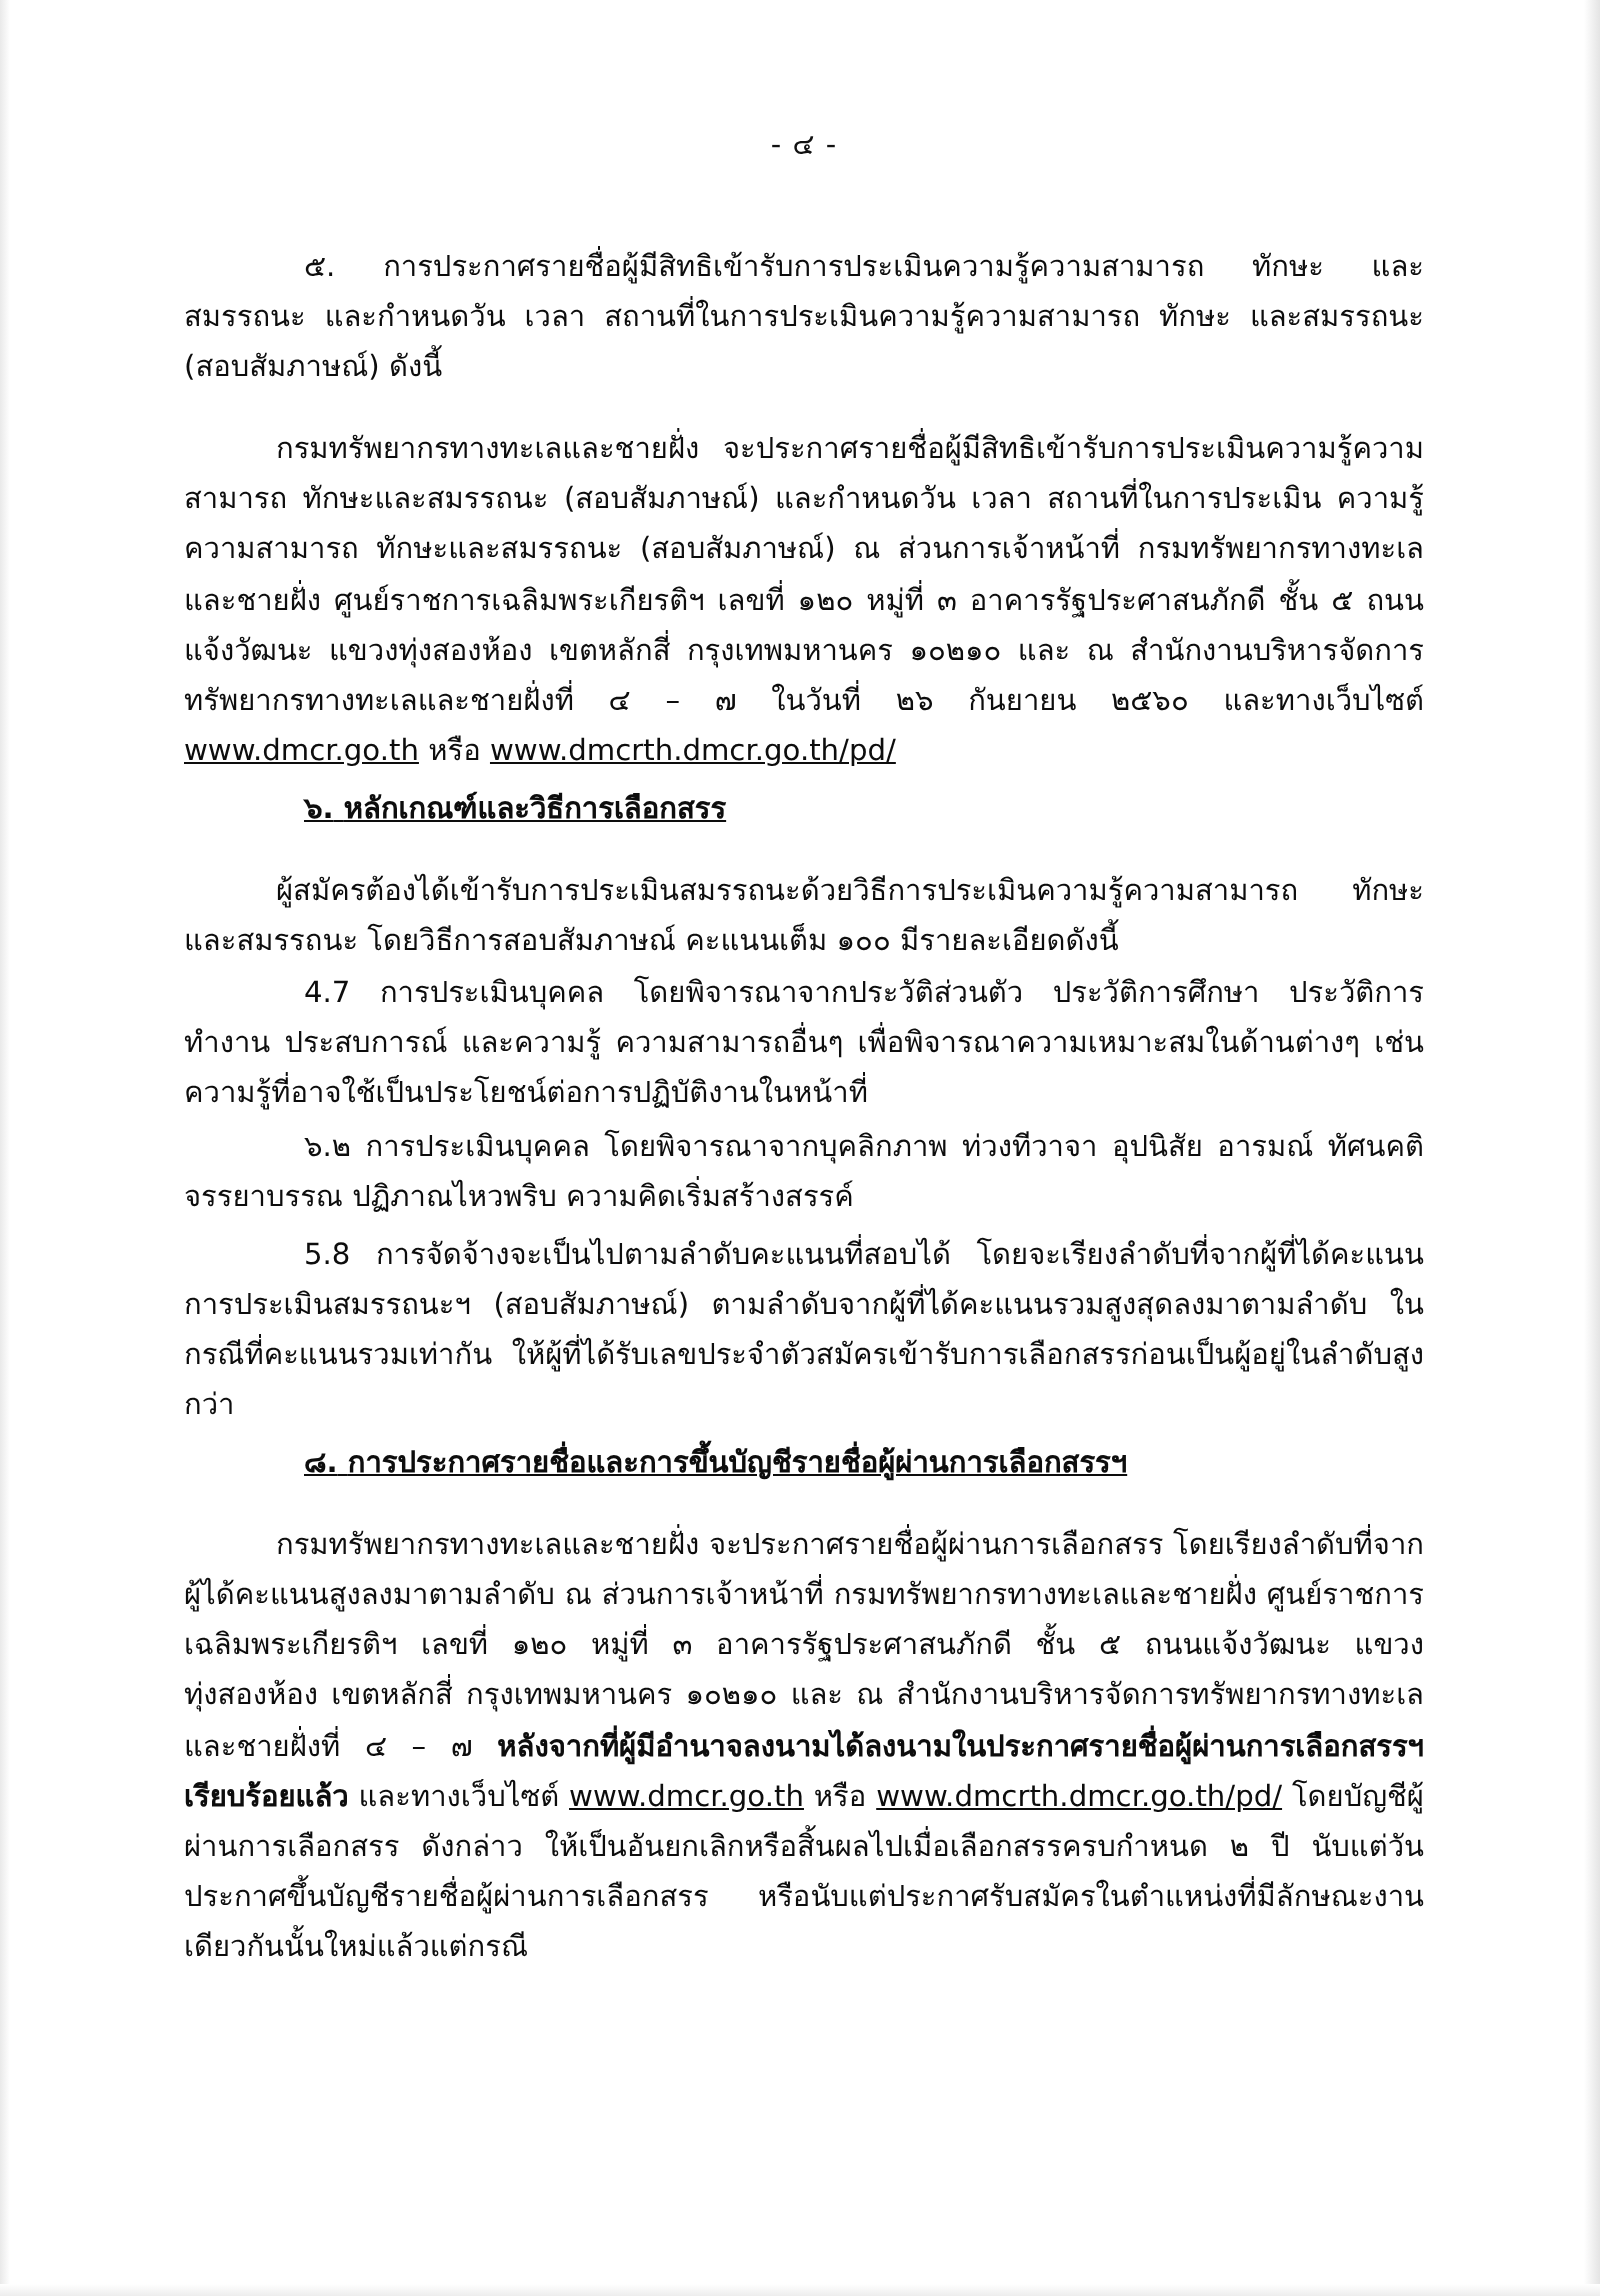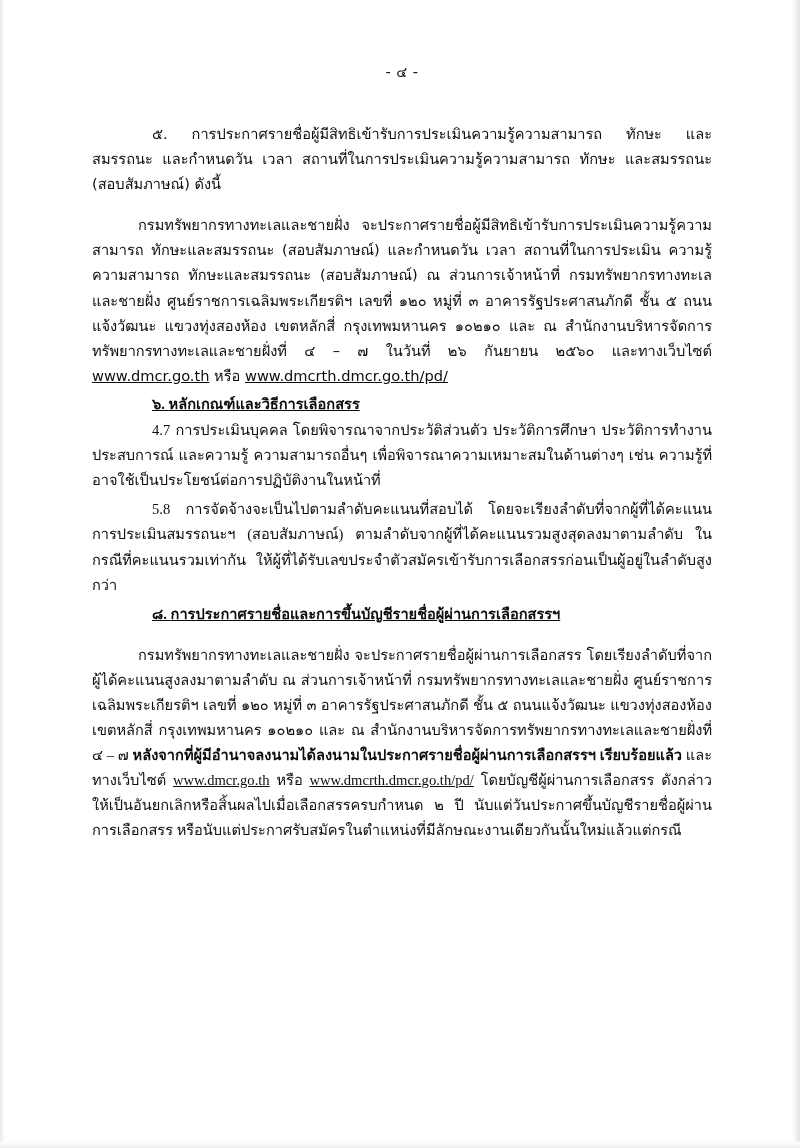--- a/index.html
+++ b/index.html
@@ -53,21 +53,21 @@
   p {
     margin: 0 0 1px 0;
     font-size: 14.6px;
     line-height: 1.72;
     color: #0d0d0d;
     text-align: justify;
     text-justify: inter-word;
   }
   .indent-1 { text-indent: 46px; margin-top: 16px; }
   .indent-2 { text-indent: 60px; }
-  .gap-sm { margin-top: 4px; font-family: Liberation Serif, serif; }
+  .gap-sm { margin-top: 4px; }
   b, .bold { font-weight: bold; }
   .u { text-decoration: underline; }
   .link {
     text-decoration: underline;
     color: #0d0d0d;
   }
   .heading {
     font-weight: bold;
   }
 </style>
@@ -91,21 +91,23 @@
       <p class="indent-1">
         <span>กรมทรัพยากรทางทะเลและชายฝั่ง จะประกาศรายชื่อผู้มีสิทธิเข้ารับการประเมินความรู้ความสามารถ ทักษะและสมรรถนะ (สอบสัมภาษณ์) และกำหนดวัน เวลา สถานที่ในการประเมิน ความรู้ความสามารถ ทักษะและสมรรถนะ (สอบสัมภาษณ์) ณ ส่วนการเจ้าหน้าที่ กรมทรัพยากรทางทะเลและชายฝั่ง ศูนย์ราชการเฉลิมพระเกียรติฯ เลขที่ ๑๒๐ หมู่ที่ ๓ อาคารรัฐประศาสนภักดี ชั้น ๕ ถนนแจ้งวัฒนะ แขวงทุ่งสองห้อง เขตหลักสี่ กรุงเทพมหานคร ๑๐๒๑๐ และ ณ สำนักงานบริหารจัดการทรัพยากรทางทะเลและชายฝั่งที่ ๔ – ๗ ในวันที่ ๒๖ กันยายน ๒๕๖๐ และทางเว็บไซต์ </span><a class="link" href="#">www.dmcr.go.th</a><span> หรือ </span><a class="link" href="#">www.dmcrth.dmcr.go.th/pd/</a>
       </p>
     </div>
 
     <div class="gap-sm">
       <p class="indent-2 heading u">
         <span>๖.</span>
         <span>หลักเกณฑ์และวิธีการเลือกสรร</span>
       </p>
+      <p class="indent-1">ผู้สมัครต้องได้เข้ารับการประเมินสมรรถนะด้วยวิธีการประเมินความรู้ความสามารถ ทักษะ และสมรรถนะ โดยวิธีการสอบสัมภาษณ์ คะแนนเต็ม ๑๐๐ มีรายละเอียดดังนี้</p>
       <p class="indent-2">4.7 การประเมินบุคคล โดยพิจารณาจากประวัติส่วนตัว ประวัติการศึกษา ประวัติการทำงาน ประสบการณ์ และความรู้ ความสามารถอื่นๆ เพื่อพิจารณาความเหมาะสมในด้านต่างๆ เช่น ความรู้ที่อาจใช้เป็นประโยชน์ต่อการปฏิบัติงานในหน้าที่</p>
+      <p class="indent-2">๖.๒ การประเมินบุคคล โดยพิจารณาจากบุคลิกภาพ ท่วงทีวาจา อุปนิสัย อารมณ์ ทัศนคติ จรรยาบรรณ ปฏิภาณไหวพริบ ความคิดเริ่มสร้างสรรค์</p>
     </div>
 
     <div class="gap-sm">
       <p class="indent-2">5.8 การจัดจ้างจะเป็นไปตามลำดับคะแนนที่สอบได้ โดยจะเรียงลำดับที่จากผู้ที่ได้คะแนนการประเมินสมรรถนะฯ (สอบสัมภาษณ์) ตามลำดับจากผู้ที่ได้คะแนนรวมสูงสุดลงมาตามลำดับ ในกรณีที่คะแนนรวมเท่ากัน ให้ผู้ที่ได้รับเลขประจำตัวสมัครเข้ารับการเลือกสรรก่อนเป็นผู้อยู่ในลำดับสูงกว่า</p>
     </div>
 
     <div class="gap-sm">
       <p class="indent-2 heading u">
         <span>๘.</span>
         <span>การประกาศรายชื่อและการขึ้นบัญชีรายชื่อผู้ผ่านการเลือกสรรฯ</span>

